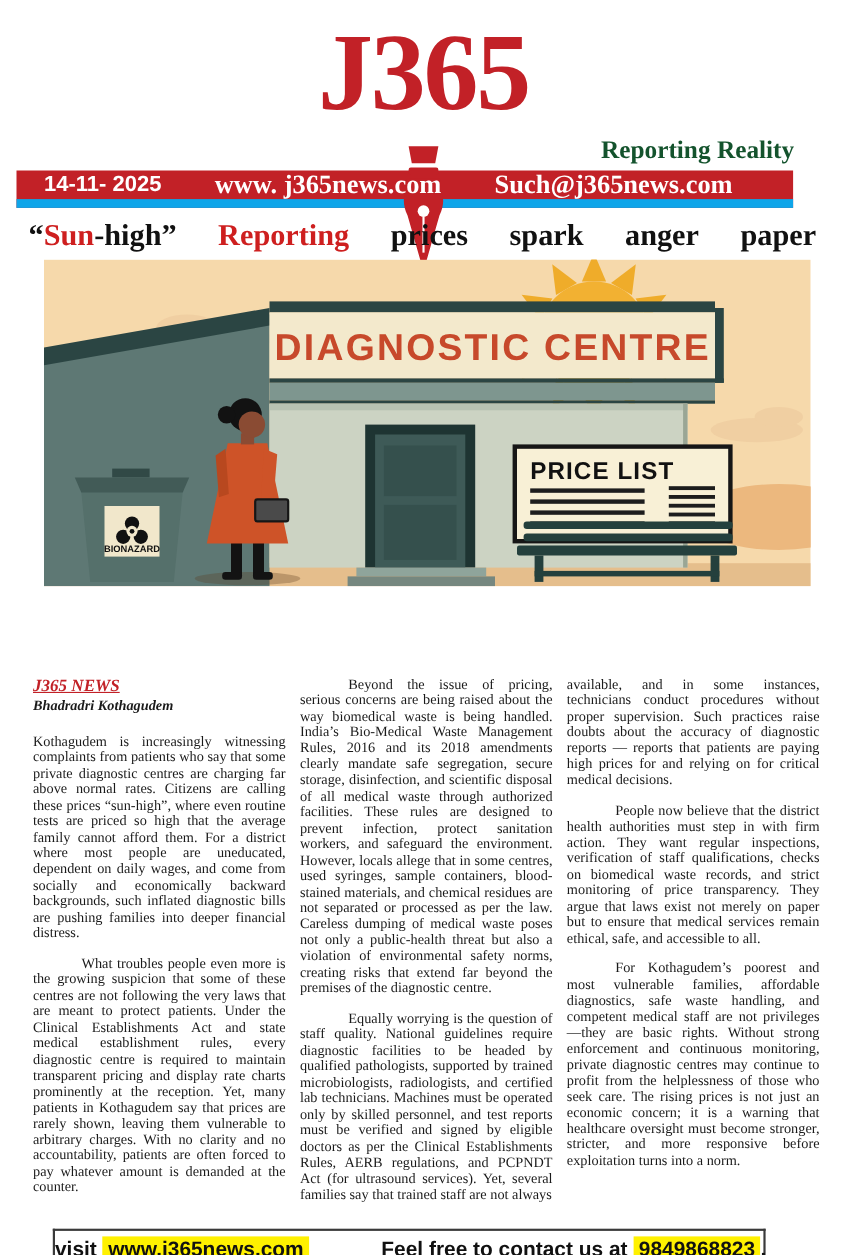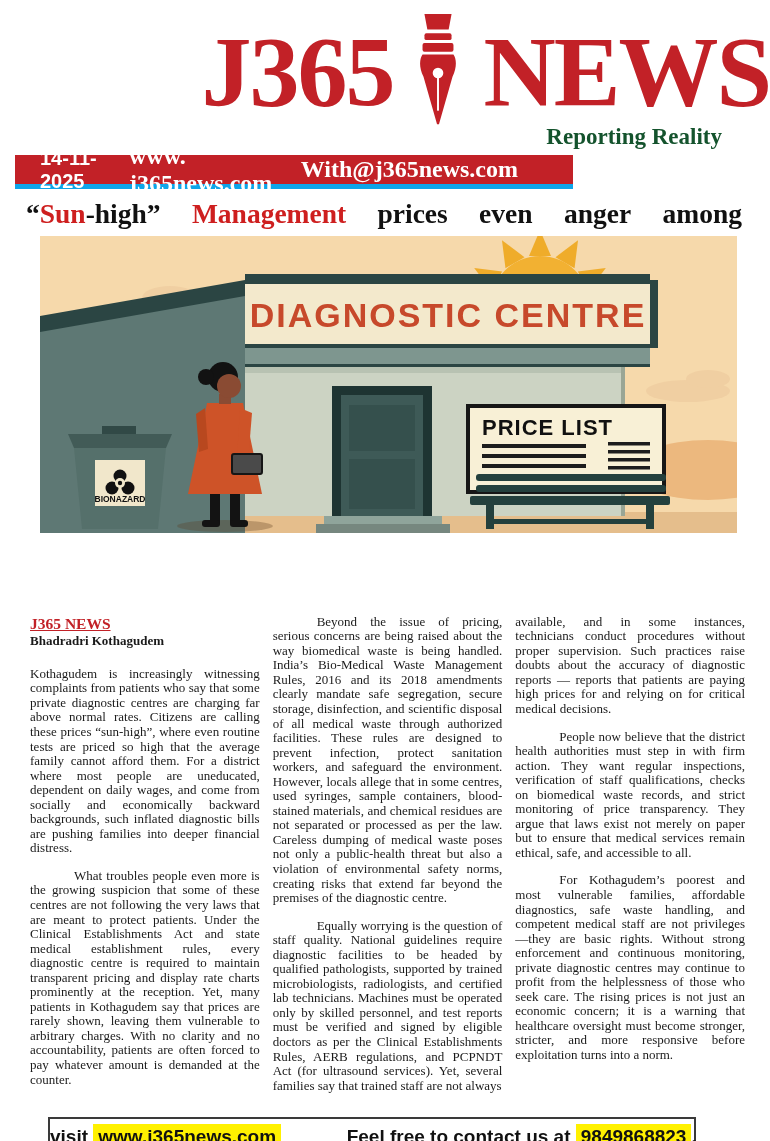--- a/index.html
+++ b/index.html
@@ -4,35 +4,35 @@
 <style>
   html,body { margin:0; padding:0; }
   body {
     width:770px; height:1141px; background:#ffffff; overflow:hidden;
     font-family:"Liberation Serif","DejaVu Serif",serif; color:#1a1a1a;
   }
   .page { width:770px; height:1141px; position:relative; }
 
   
   .masthead { padding-top:16px; }
-  .logo-row { display:flex; justify-content:flex-end; align-items:center; gap:16px; height:112px; }
+  .logo-row { display:flex; justify-content:flex-start; align-items:center; gap:16px; height:112px;flex-direction:column; }
   .logo-text {
     font-family:"Liberation Serif","DejaVu Serif",serif; font-weight:bold;
     font-size:100px; line-height:1; color:#C22127; letter-spacing:-2px;
   }
   .pen-icon svg { display:block; }
   .tagline {
     text-align:right; padding-right:48px; margin-top:-4px;
     color:#14532d; font-weight:bold; font-size:23px; line-height:1.1;
   }
 
   
   .info-bar {
-    margin-left:15px; margin-top:6px; width:558px; height:34px;
-    background:#C22127; border-bottom:5px solid #0ea5e9;
+    margin-left:15px; margin-top:6px; width:706px; height:34px;
+    background:#C22127; border-bottom:8px solid #0ea5e9;
     display:flex; align-items:center; justify-content:space-between;
     padding:0 55px 0 25px; box-sizing:border-box; color:#ffffff;
   }
   .info-date { font-family:"Liberation Sans","DejaVu Sans",sans-serif; font-weight:bold; font-size:20px; }
   .info-site, .info-email { font-family:"Liberation Serif","DejaVu Serif",serif; font-weight:bold; font-size:24px; }
 
   
   .headline {
     margin:8px 28px 0 26px; font-weight:bold; font-size:27.5px;
     color:#111; line-height:1.25;
@@ -47,21 +47,21 @@
 
   
   .article {
     display:grid; grid-template-columns:1fr 1fr 1fr; column-gap:13px;
     margin:6px 25px 0 30px; height:496px; overflow:hidden;
     font-size:13px; line-height:1.12; text-align:justify;
   }
   .article p { margin:0; }
   .article p.spaced { margin-top:13px; }
   .article p.indent { text-indent:44px; }
-  .byline { margin-bottom:18px; }
+  .byline { margin-bottom:18px;font-style:italic; }
   .byline-source {
     color:#C22127; font-weight:bold; text-decoration:underline;
     font-size:15.5px; display:inline-block;
   }
   .byline-location { font-weight:bold; font-size:13px; margin-top:2px; }
 
   
   .footer-box {
     margin:6px 0 0 48px; width:648px; box-sizing:border-box;
     border:2px solid #3a3a3a; border-bottom:4px solid #000;
@@ -91,31 +91,31 @@
         </svg>
       </span>
       <span class="logo-text">NEWS</span>
     </div>
     <div class="tagline">Reporting Reality</div>
   </div>
 
   <div class="info-bar">
     <span class="info-date">14-11- 2025</span>
     <span class="info-site">www. j365news.com</span>
-    <span class="info-email">With@j365news.com</span>
+    <span class="info-email">Such@j365news.com</span>
   </div>
 
   <div class="headline">
     <div class="headline-line1">
         <span><span>“</span><span class="red">Sun</span><span>-high”</span></span>
-        <span><span class="red">Management</span></span>
+        <span><span class="red">Reporting</span></span>
         <span><span>prices</span></span>
-        <span><span>even</span></span>
+        <span><span>spark</span></span>
         <span><span>anger</span></span>
-        <span><span>among</span></span>
+        <span><span>paper</span></span>
       </div>
   </div>
 
   <div class="hero">
     <svg viewBox="0 0 697 297" width="697" height="297">
 
       <rect x="0" y="0" width="697" height="297" fill="#F6D9AB"></rect>
 
       <g fill="#F0CFA2">
         <ellipse cx="150" cy="72" rx="58" ry="13"></ellipse>

